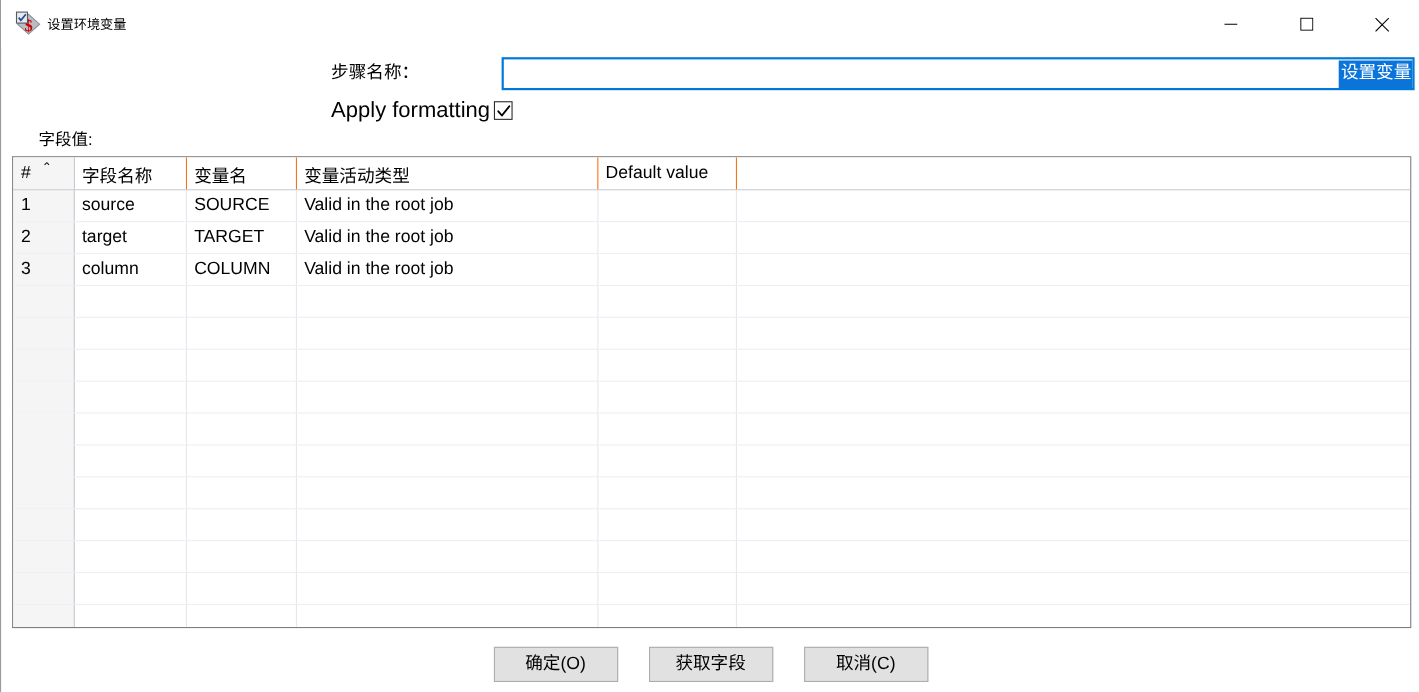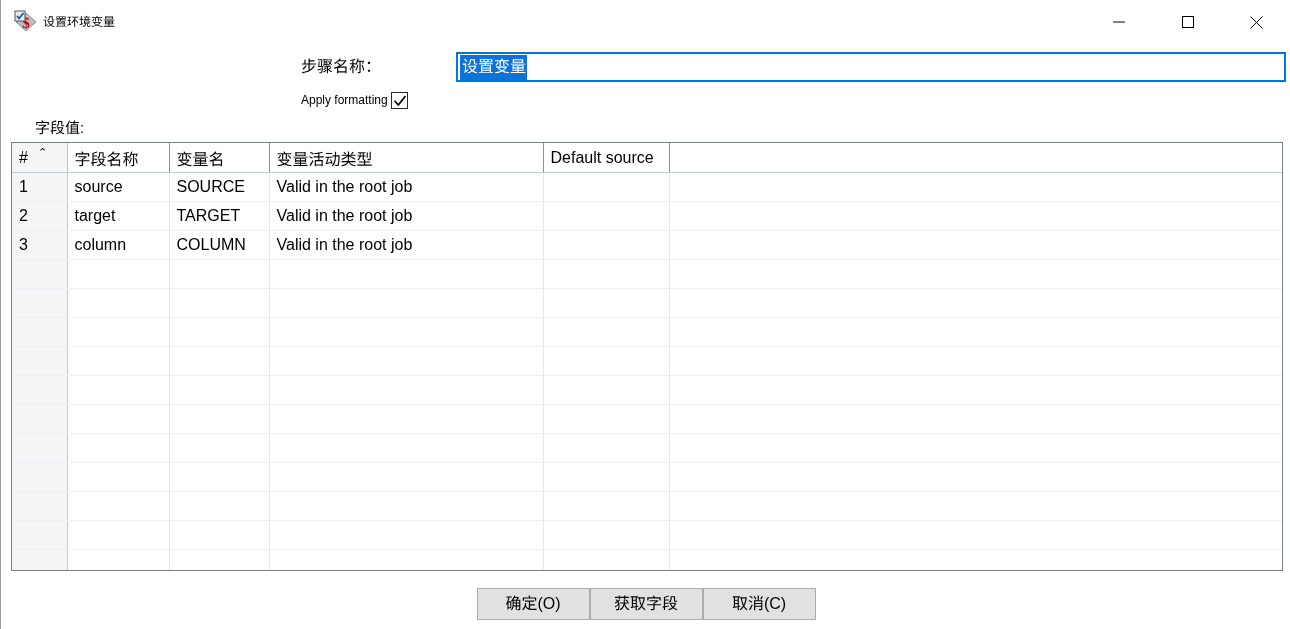--- a/index.html
+++ b/index.html
@@ -92,40 +92,41 @@
     height: 30px;
     box-sizing: border-box;
     border: 2px solid #0078d7;
     background: #ffffff;
     padding: 0;
     font-family: "Liberation Sans", "DejaVu Sans", sans-serif;
     font-size: 16px;
     line-height: 26px;
     color: #000000;
     outline: none;
+    text-align: right;
   }
   .stepinput .selected-text {
     display: inline-block;
     background: #0a74da;
     color: #ffffff;
     padding: 1px 1px 2px 2px;
     margin: 1px 0 0 2px;
     line-height: 22px;
   }
 
   .applyrow {
     position: absolute;
     left: 300px;
     top: 88px;
     height: 24px;
     display: flex;
     align-items: center;
   }
   .applylabel {
-    font-size: 12px;
+    font-size: 20px;
     line-height: 24px;
     white-space: nowrap;
   }
   .checkbox {
     width: 17px;
     height: 17px;
     box-sizing: border-box;
     border: 1px solid #2b2b2b;
     background: #ffffff;
     margin-left: 3px;
@@ -225,21 +226,21 @@
   
   .buttonbar {
     position: absolute;
     left: 0;
     top: 588px;
     width: 1290px;
     height: 34px;
     display: flex;
     justify-content: center;
     align-items: flex-start;
-    gap: 0;
+    gap: 28px;
   }
   .btn {
     min-width: 113px;
     height: 32px;
     box-sizing: border-box;
     background: #e1e1e1;
     border: 1px solid #adadad;
     font-family: "Liberation Sans", "DejaVu Sans", sans-serif;
     font-size: 16px;
     color: #000000;
@@ -316,21 +317,21 @@
       </colgroup>
       <thead>
         <tr>
           <th class="numhead">
             <span>#</span>
             <span class="sortcaret">⌃</span>
           </th>
           <th>字段名称</th>
           <th>变量名</th>
           <th>变量活动类型</th>
-          <th>Default source</th>
+          <th>Default value</th>
           <th class="resthead"></th>
         </tr>
       </thead>
       <tbody id="grid-body">
           <tr>
             <td class="numcell">1</td>
             <td>source</td>
             <td>SOURCE</td>
             <td>Valid in the root job</td>
             <td></td>

